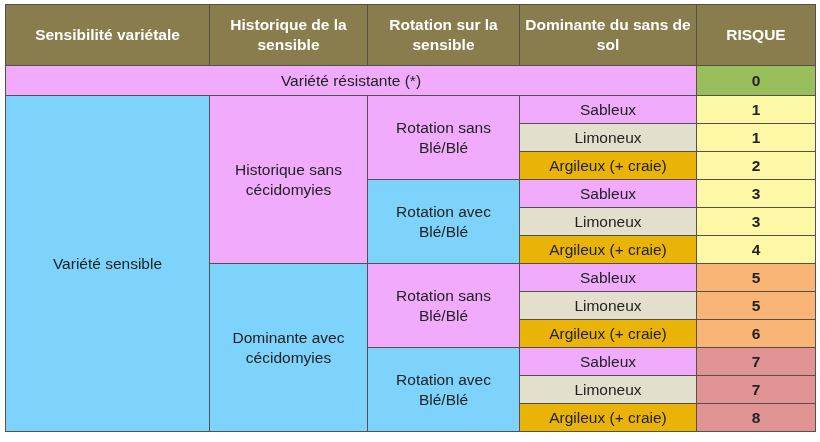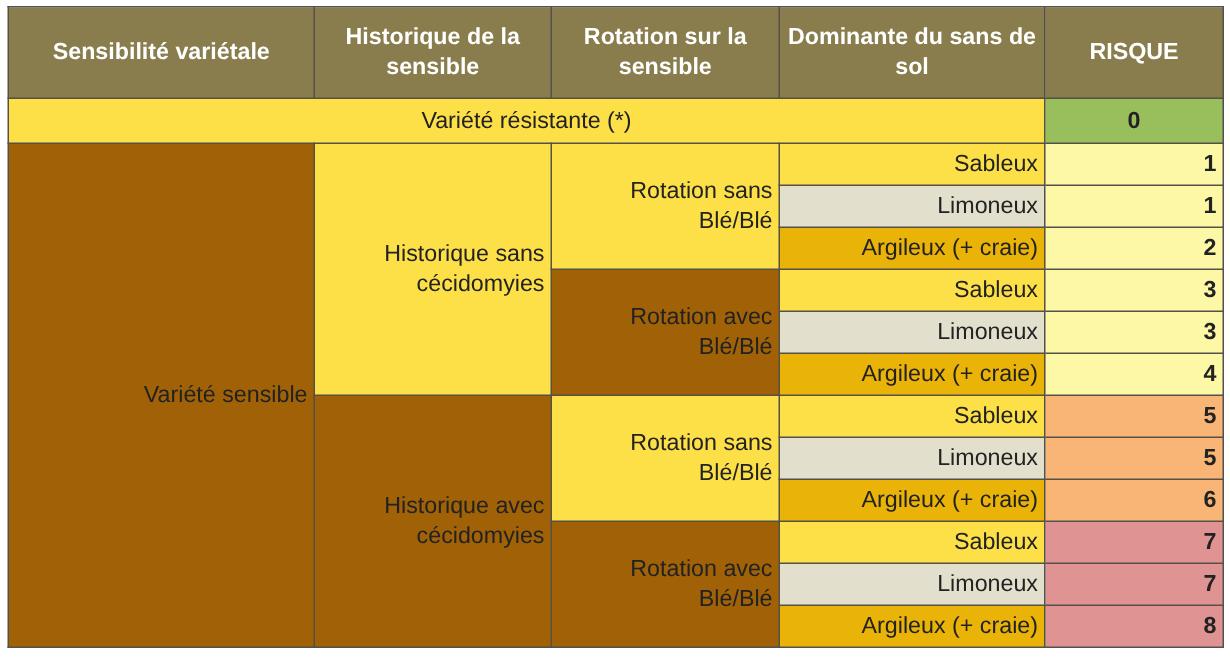--- a/index.html
+++ b/index.html
@@ -14,31 +14,31 @@
     }
     table.risk td, table.risk th {
       border: 1.5px solid #555048;
       text-align: center; vertical-align: middle;
       padding: 0 4px; font-size: 15.5px; line-height: 20px;
     }
     table.risk th {
       background: #8a7d4d; color: #ffffff; font-weight: bold; font-size: 15.5px;
       height: 60px;
     }
-    .c-tan { background: #a16207; margin-top: 45px; }
-    .c-white { background: #fde047; }
+    .c-tan { background: #7dd3fc; margin-top: 45px; }
+    .c-white { background: #f0abfc; }
     .c-light { background: #e2dfcd; margin-top: 22px; }
     .c-dark { background: #eab308; }
     .risk-cell { font-weight: bold; font-size: 16px; }
     .r-green { background: #99bf5c; }
     .r-yellow { background: #fdf8a6; }
     .r-orange { background: #f9b575; }
     .r-red { background: #df9493; }
     tr.resist td { height: 29px; }
-    tr.dr td { height: 27px; text-align: right; }
+    tr.dr td { height: 27px; }
     td.left { text-align: left; padding-left: 4px; }
   </style>
 </head>
 <body>
 
 <table class="risk">
   <colgroup>
     <col style="width:204px">
     <col style="width:158px">
     <col style="width:152px">
@@ -84,21 +84,21 @@
     <tr class="dr">
       <td class="c-light">Limoneux</td>
       <td class="risk-cell r-yellow">3</td>
     </tr>
     <tr class="dr">
       <td class="c-dark">Argileux (+ craie)</td>
       <td class="risk-cell r-yellow">4</td>
     </tr>
 
     <tr class="dr">
-      <td rowspan="6" class="c-tan">Historique avec cécidomyies</td>
+      <td rowspan="6" class="c-tan">Dominante avec cécidomyies</td>
       <td rowspan="3" class="c-white">Rotation sans Blé/Blé</td>
       <td class="c-white">Sableux</td>
       <td class="risk-cell r-orange">5</td>
     </tr>
     <tr class="dr">
       <td class="c-light">Limoneux</td>
       <td class="risk-cell r-orange">5</td>
     </tr>
     <tr class="dr">
       <td class="c-dark">Argileux (+ craie)</td>

